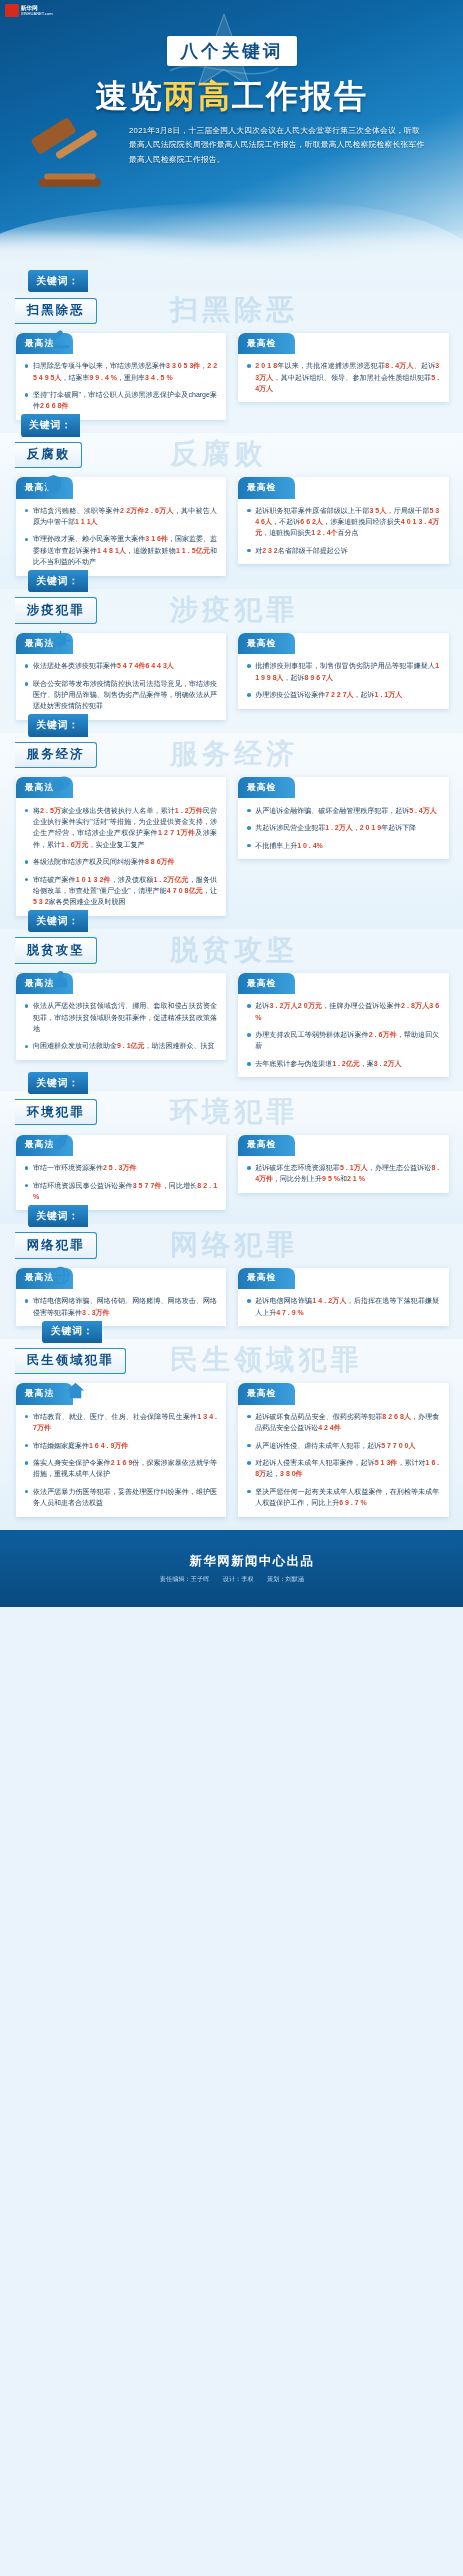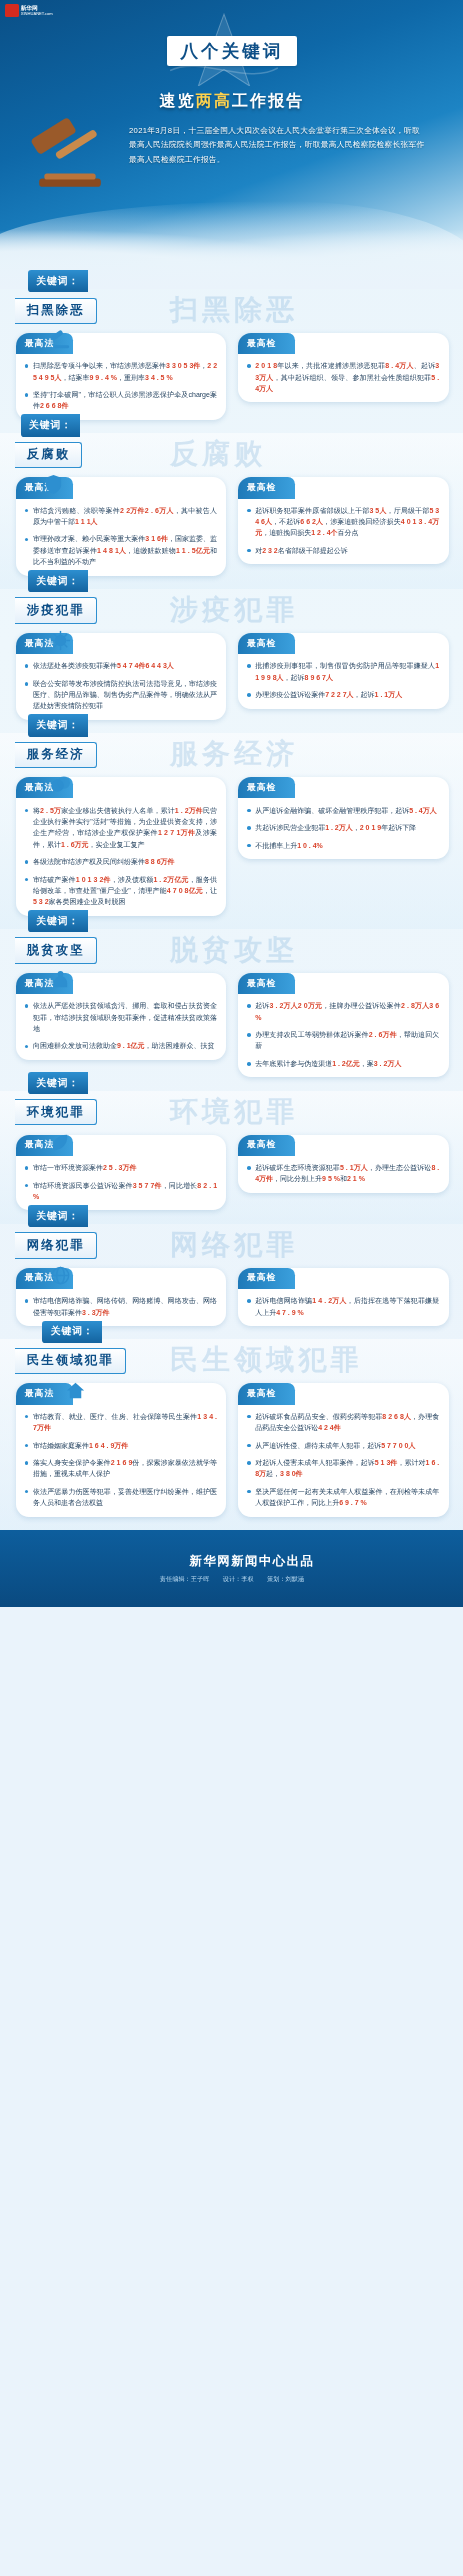--- a/index.html
+++ b/index.html
@@ -51,22 +51,22 @@
   .title-block { position: absolute; left: 0; right: 0; top: 36px; text-align: center; }
   .t-line1 {
     display: inline-block;
     background: #ffffff;
     color: #0e4f87;
     font-size: 17.5px; font-weight: bold; letter-spacing: 3.1px;
     padding: 3.1px 13.4px; border-radius: 2.1px;
     box-shadow: 0 1px 3.1px rgba(0,0,0,.15);
   }
   .t-line2 {
-    margin-top: 25px;
-    color: #fff; font-size: 16px; font-weight: bold; letter-spacing: 2.1px;
+    margin-top: 9px;
+    color: #fff; font-size: 32px; font-weight: bold; letter-spacing: 2.1px;
     text-shadow: 0 1.5px 3.1px rgba(0,0,0,.35);
   }
   .t-line2 .hl { color: #ffd24d; }
 
   .gavel {
     position: absolute; left: 20.6px; top: 118px; width: 98px; height: 77px;
   }
   .intro {
     position: absolute; left: 129px; top: 124px; width: 299px;
     color: #fff; font-size: 7.7px; line-height: 14.4px; letter-spacing: 0.3px;
@@ -104,21 +104,21 @@
     border: 1px solid #2d8fd0; border-left: none;
     margin-left: -3.1px;
   }
   .kw-icon { margin-left: 6.2px; }
 
   
   .cards { display: flex; gap: 11.3px; padding: 0 15.5px; align-items: flex-start; }
   .card {
     flex: 1 1 0; min-width: 0;
     background: #ffffff;
-    border-radius: 13px;
+    border-radius: 1px;
     box-shadow: 0 1.5px 5.2px rgba(60,120,170,.18);
     padding: 0 0 8.2px 0;
     overflow: hidden;
   }
   .card-head {
     background: linear-gradient(90deg,#1e79b8,#3ba0dd);
     color: #fff; font-size: 8.8px; font-weight: bold; letter-spacing: 1px;
     padding: 4.6px 9.3px;
     border-radius: 7.2px 7.2px 0 0;
     display: inline-block;

